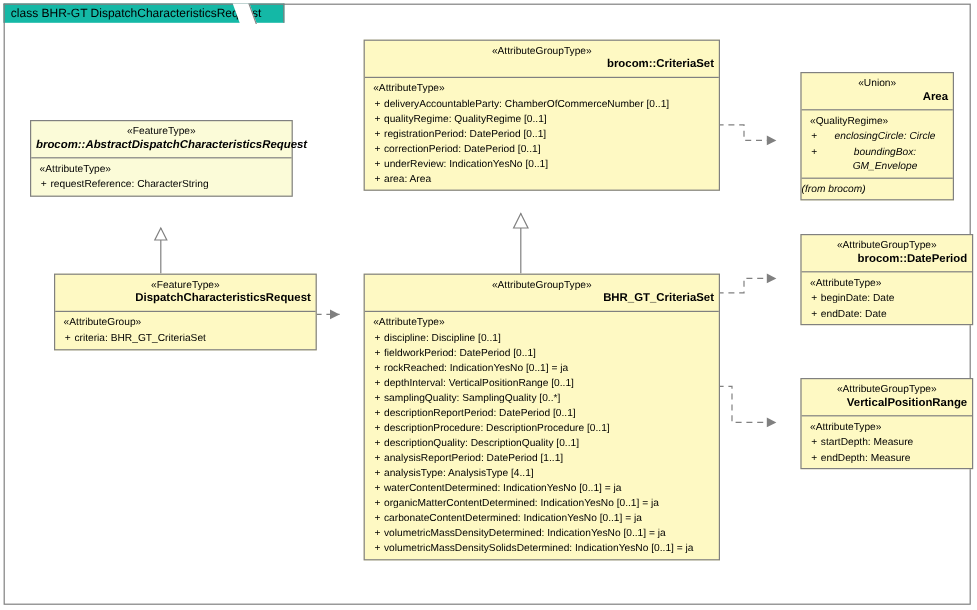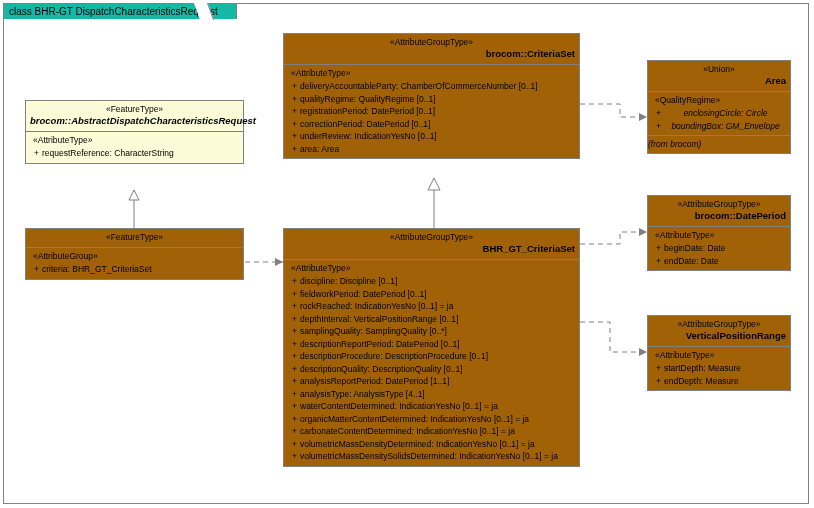--- a/index.html
+++ b/index.html
@@ -42,21 +42,21 @@
     box-sizing:border-box;
   }
   
   .box {
     position:absolute;
     background:#f5f5f2;
     border:1px solid #808080;
     box-sizing:border-box;
   }
   .box.yellow { background:#fbfbd8; }
-  .box.white { background:#a16207; }
+  .box.white { background:#fef9c3;margin-left:20px; }
   .box-head {
     text-align:center;
     padding:3px 4px 4px 4px;
   }
   .stereo {
     font-size:8.5px;
     color:#000;
     line-height:11px;
   }
   .cname {
@@ -166,20 +166,21 @@
       <div class="attr">
           <span class="vis">+</span>
           <span class="txt">requestReference: CharacterString</span>
         </div>
     </div>
   </div>
 
   <div class="box white" style="left:25px; top:228px; width:219px;">
     <div class="box-head">
       <div class="stereo">«FeatureType»</div>
+      <div class="cname">DispatchCharacteristicsRequest</div>
     </div>
     <div class="divider"></div>
     <div class="compartment">
       <div class="comp-stereo">«AttributeGroup»</div>
       <div class="attr">
           <span class="vis">+</span>
           <span class="txt">criteria: BHR_GT_CriteriaSet</span>
         </div>
     </div>
   </div>
@@ -248,21 +249,21 @@
           <span class="vis">+</span>
           <span class="txt">volumetricMassDensityDetermined: IndicationYesNo [0..1] = ja</span>
         </div>
       <div class="attr">
           <span class="vis">+</span>
           <span class="txt">volumetricMassDensitySolidsDetermined: IndicationYesNo [0..1] = ja</span>
         </div>
     </div>
   </div>
 
-  <div class="box white" style="left:647px; top:60px; width:144px;">
+  <div class="box white" style="left:647px; top:60px; width:128px;">
     <div class="box-head">
       <div class="stereo">«Union»</div>
       <div class="cname">Area</div>
     </div>
     <div class="divider"></div>
     <div class="compartment">
       <div class="comp-stereo">«QualityRegime»</div>
       <div class="attr ital">
           <span class="vis">+</span>
           <span class="txt">enclosingCircle: Circle</span>

